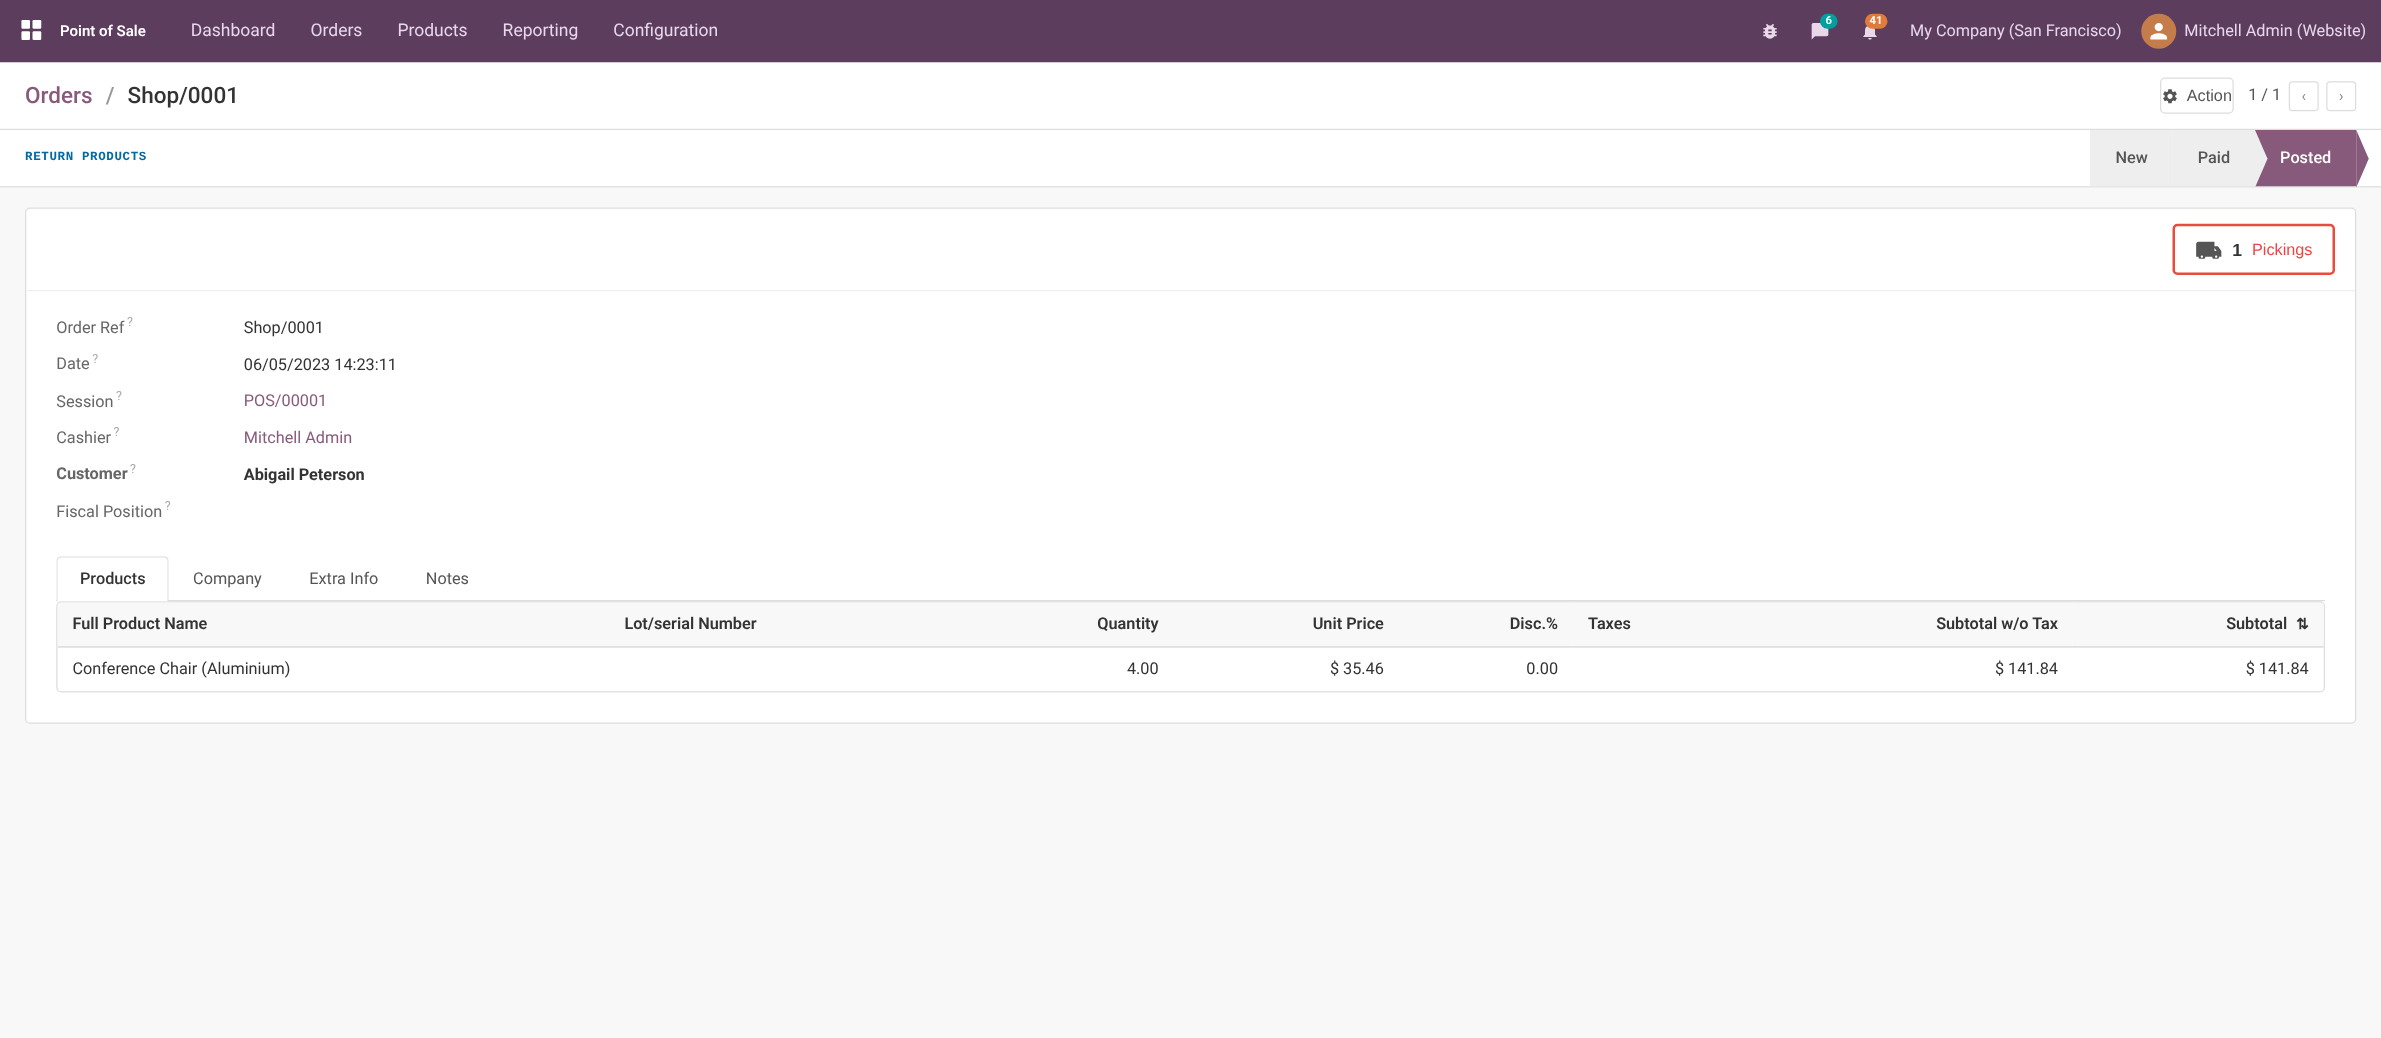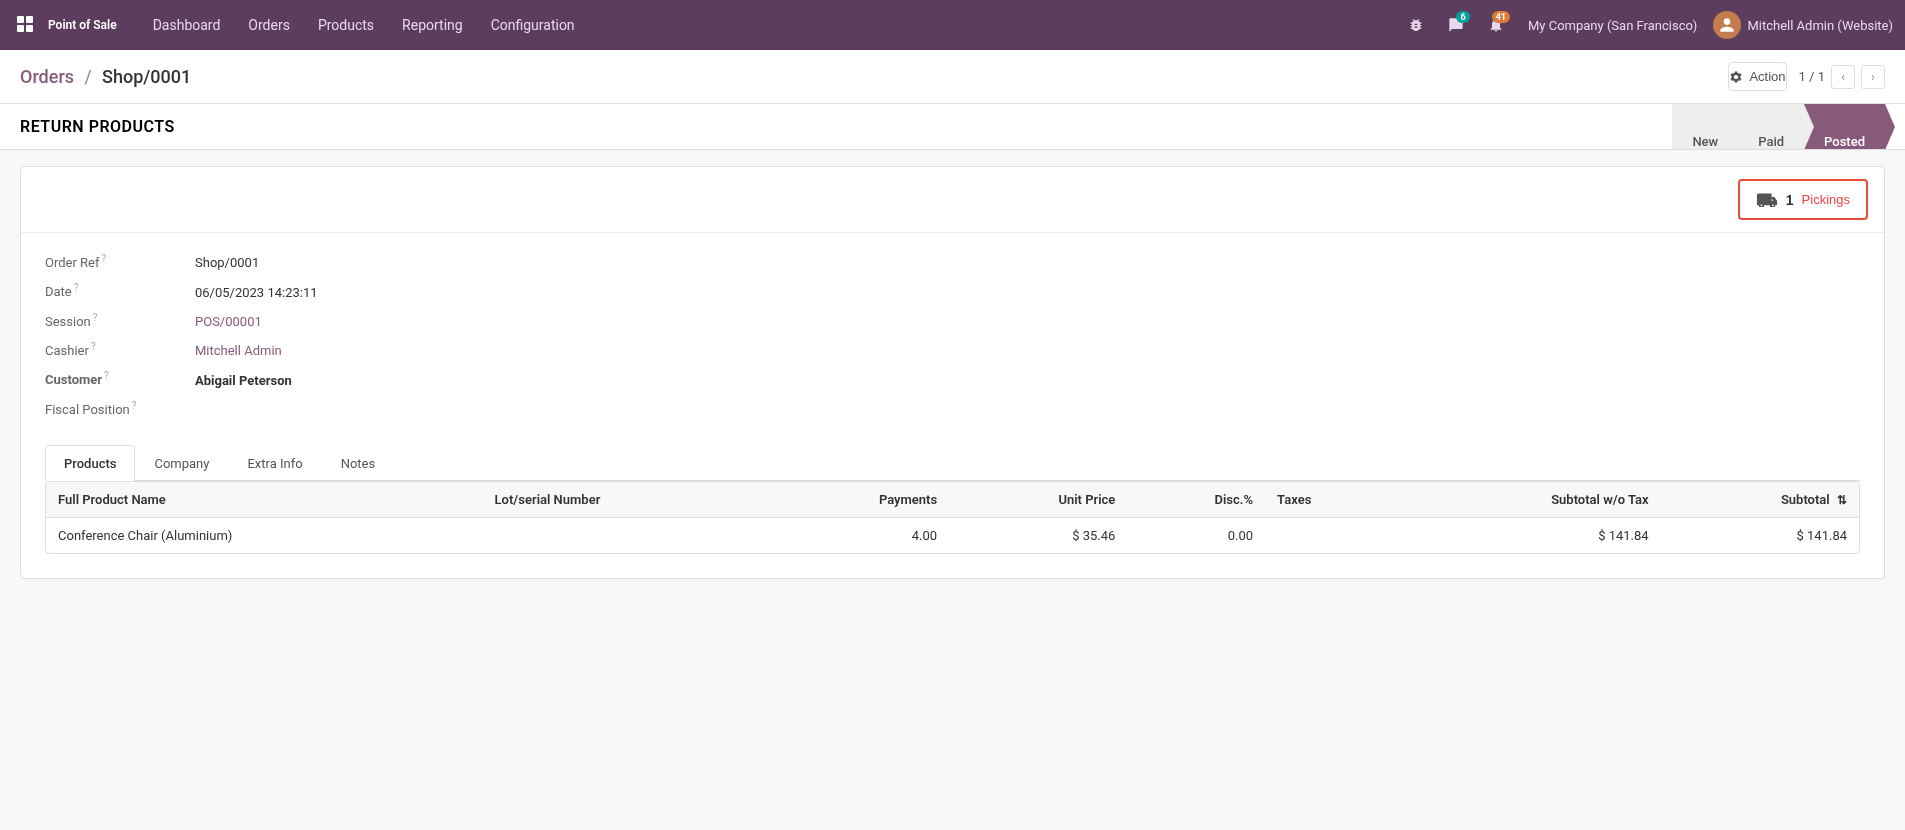--- a/index.html
+++ b/index.html
@@ -80,31 +80,31 @@
     
     .status-bar {
       background: #fff;
       border-bottom: 1px solid #ddd;
       display: flex;
       align-items: center;
       padding: 0 20px;
       height: 46px;
     }
     .return-btn {
-      color: #000000; font-weight: 600; font-size: 16px; letter-spacing: 0.5px;
-      cursor: pointer; text-transform: uppercase;
+      color: #0369a1; font-weight: 600; font-size: 10px; letter-spacing: 0.5px;
+      cursor: pointer; text-transform: uppercase; font-family: Liberation Mono, monospace;
     }
     .status-steps {
       margin-left: auto;
       display: flex;
       align-items: stretch;
       height: 100%;
     }
     .status-step {
-      display: flex; align-items: flex-end; padding: 0 20px;
+      display: flex; align-items: center; padding: 0 20px;
       font-size: 13px; font-weight: 500; color: #999;
       position: relative; cursor: default;
     }
     .status-step::after {
       content: '';
       position: absolute; right: -10px; top: 50%; transform: translateY(-50%);
       width: 0; height: 0;
       border-top: 23px solid transparent;
       border-bottom: 23px solid transparent;
       border-left: 10px solid #ddd;
@@ -360,21 +360,21 @@
       <div class="tab">Extra Info</div>
       <div class="tab">Notes</div>
     </div>
 
     <div class="table-container">
       <table>
         <thead>
           <tr>
             <th>Full Product Name</th>
             <th>Lot/serial Number</th>
-            <th class="right">Payments</th>
+            <th class="right">Quantity</th>
             <th class="right">Unit Price</th>
             <th class="right">Disc.%</th>
             <th>Taxes</th>
             <th class="right">Subtotal w/o Tax</th>
             <th class="right">
               <span>Subtotal</span>
               <span style="margin-left:4px; font-size:12px;">⇅</span>
             </th>
           </tr>
         </thead>

